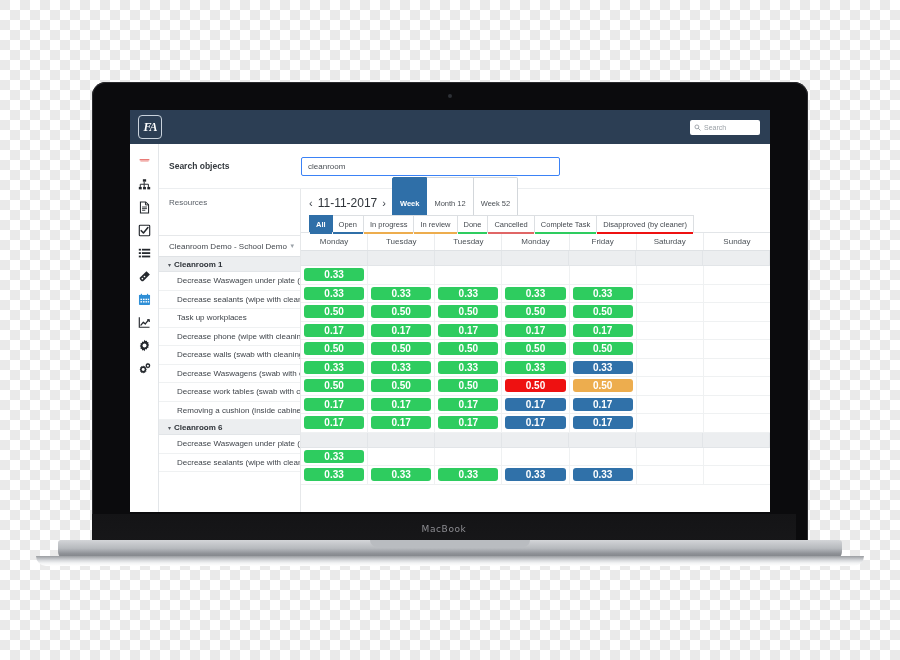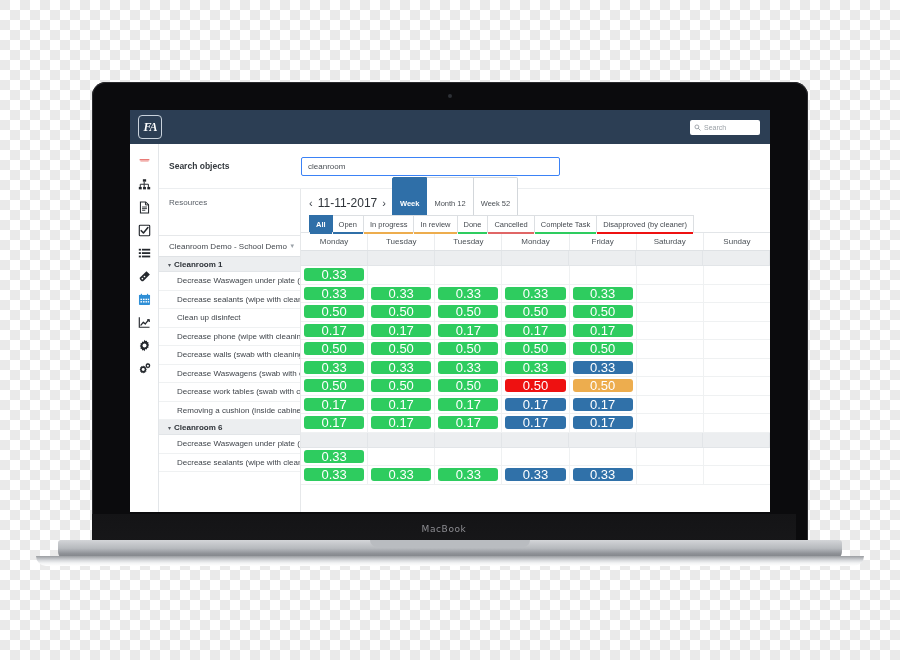--- a/index.html
+++ b/index.html
@@ -149,21 +149,21 @@
 
   .rowzone{position:relative;}
   .grow{display:flex;height:17.5px;border-bottom:1px solid #eff1f2;}
   .gcell{
     flex:1;border-right:1px solid #eff1f2;display:flex;align-items:center;justify-content:center;
   }
   .gcell:last-child{border-right:none;}
   .pill{
     width:calc(100% - 6px);height:13px;border-radius:3px;
     display:flex;align-items:center;justify-content:center;
-    font-size:13px;color:#fff;font-weight:400;
+    font-size:10px;color:#fff;font-weight:700;
   }
   .grow.group{background:#eceef0;height:14px;border-bottom:1px solid #e2e5e8;}
   .grow.group .gcell{border-right:1px solid #e2e5e8;}
 
   
   .lrows{display:flex;flex-direction:column;}
   .lrow{
     height:17.5px;display:flex;align-items:center;
     padding-left:18px;font-size:8px;color:#3f444a;
     border-bottom:1px solid #eff1f2;white-space:nowrap;overflow:hidden;
@@ -306,21 +306,21 @@
                       <span class="tri">▾</span>
                       <span>Cleanroom 1</span>
                     </div>
                     <div class="lrow">
                       <span>Decrease Waswagen under plate (swab with c</span>
                     </div>
                     <div class="lrow">
                       <span>Decrease sealants (wipe with cleaning / disinf</span>
                     </div>
                     <div class="lrow">
-                      <span>Clean up disinfect</span>
+                      <span>Task up workplaces</span>
                     </div>
                     <div class="lrow">
                       <span>Decrease phone (wipe with cleaning/disinfect</span>
                     </div>
                     <div class="lrow">
                       <span>Decrease walls (swab with cleaning/disinfectio</span>
                     </div>
                     <div class="lrow">
                       <span>Decrease Waswagens (swab with cleaning/dis</span>
                     </div>

